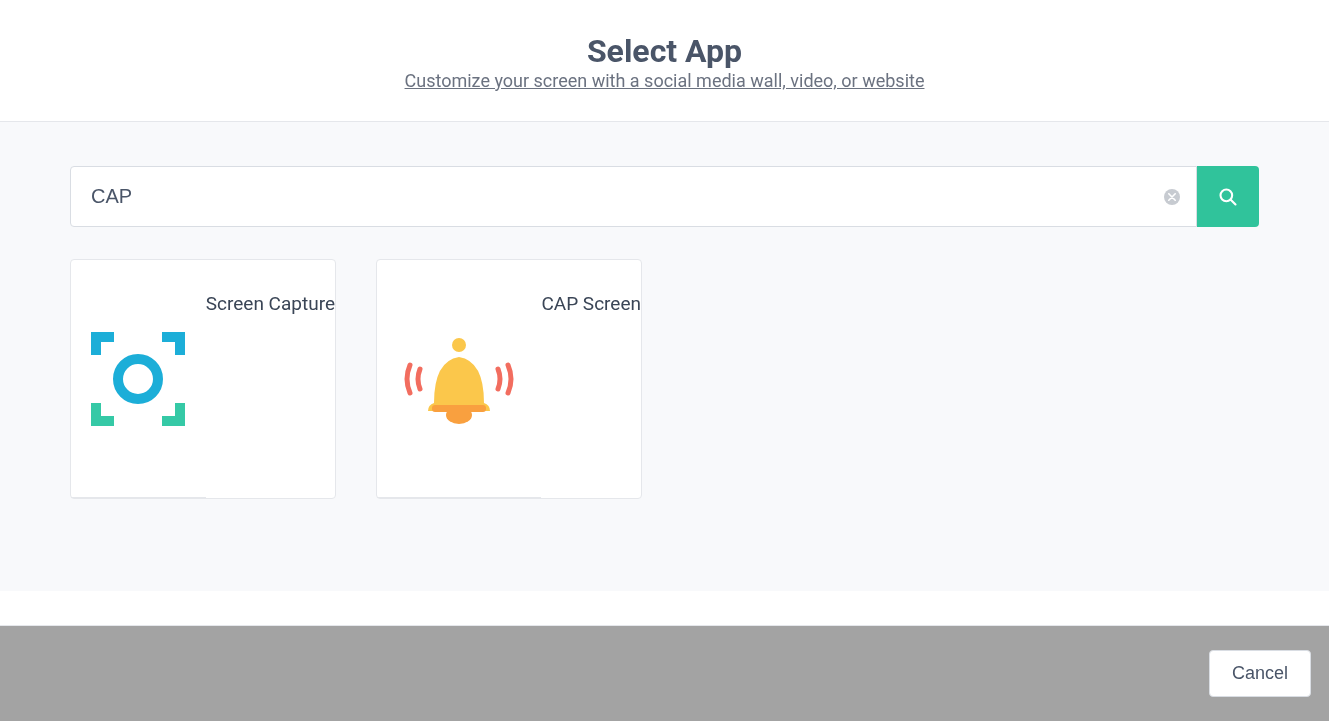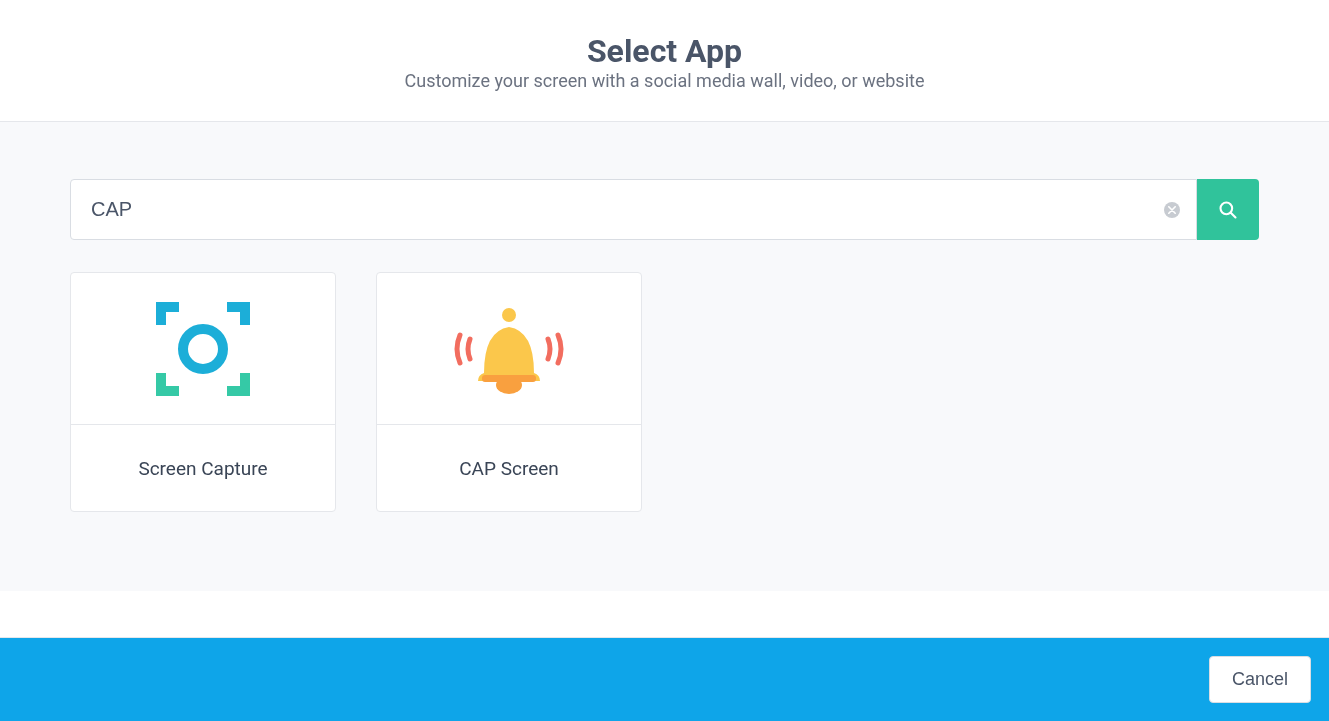--- a/index.html
+++ b/index.html
@@ -23,25 +23,26 @@
     .header h1 {
       font-size: 32px;
       font-weight: 700;
       color: #4a5568;
       margin-bottom: 0;
     }
     .header p {
       font-size: 18px;
       color: #6b7280;
       font-weight: 400;
+      text-decoration: underline;
     }
     .content {
       background: #f8f9fb;
       border-top: 1px solid #e5e7eb;
-      padding: 57px 70px 50px 70px;
+      padding: 44px 70px 50px 70px;
       min-height: 470px;
     }
     .search-bar {
       display: flex;
       align-items: stretch;
       margin-bottom: 32px;
     }
     .search-input-wrap {
       flex: 1;
       position: relative;
@@ -99,21 +100,20 @@
       gap: 40px;
     }
     .app-card {
       width: 266px;
       height: 240px;
       background: #ffffff;
       border: 1px solid #e5e7eb;
       border-radius: 4px;
       cursor: pointer;
       display: flex;
-      flex-direction: column;
     }
     .app-icon-area {
       flex: 1;
       display: flex;
       align-items: center;
       justify-content: center;
       border-bottom: 1px solid #e5e7eb;
     }
     .app-label {
       height: 86px;
@@ -123,22 +123,22 @@
       font-size: 19px;
       color: #3a4556;
       font-weight: 400;
     }
     .footer {
       position: absolute;
       bottom: 0;
       left: 0;
       right: 0;
       border-top: 1px solid #e5e7eb;
-      background: #0ea5e9;
-      padding: 18px 18px;
+      background: #a3a3a3;
+      padding: 24px 18px;
       display: flex;
       justify-content: flex-end;
     }
     .cancel-btn {
       padding: 12px 22px;
       border: 1px solid #d9dde3;
       background: #ffffff;
       border-radius: 4px;
       font-size: 18px;
       color: #4a5568;

